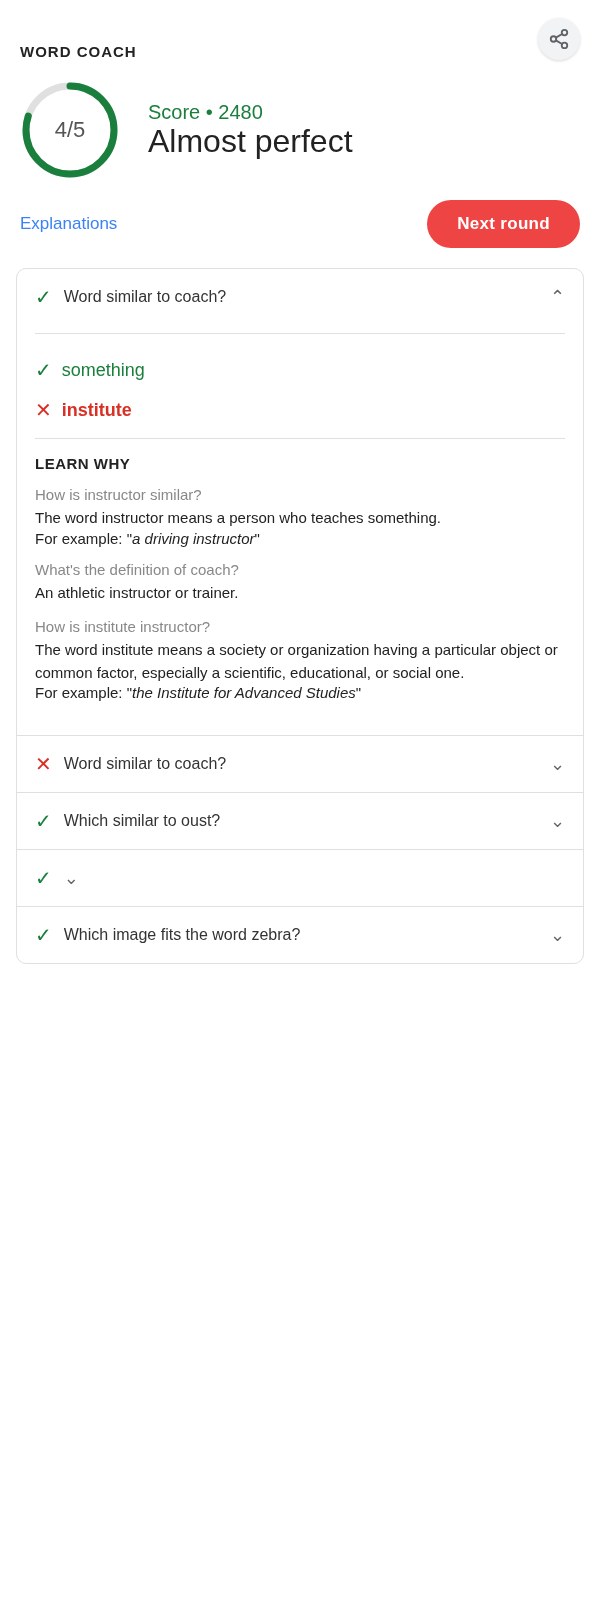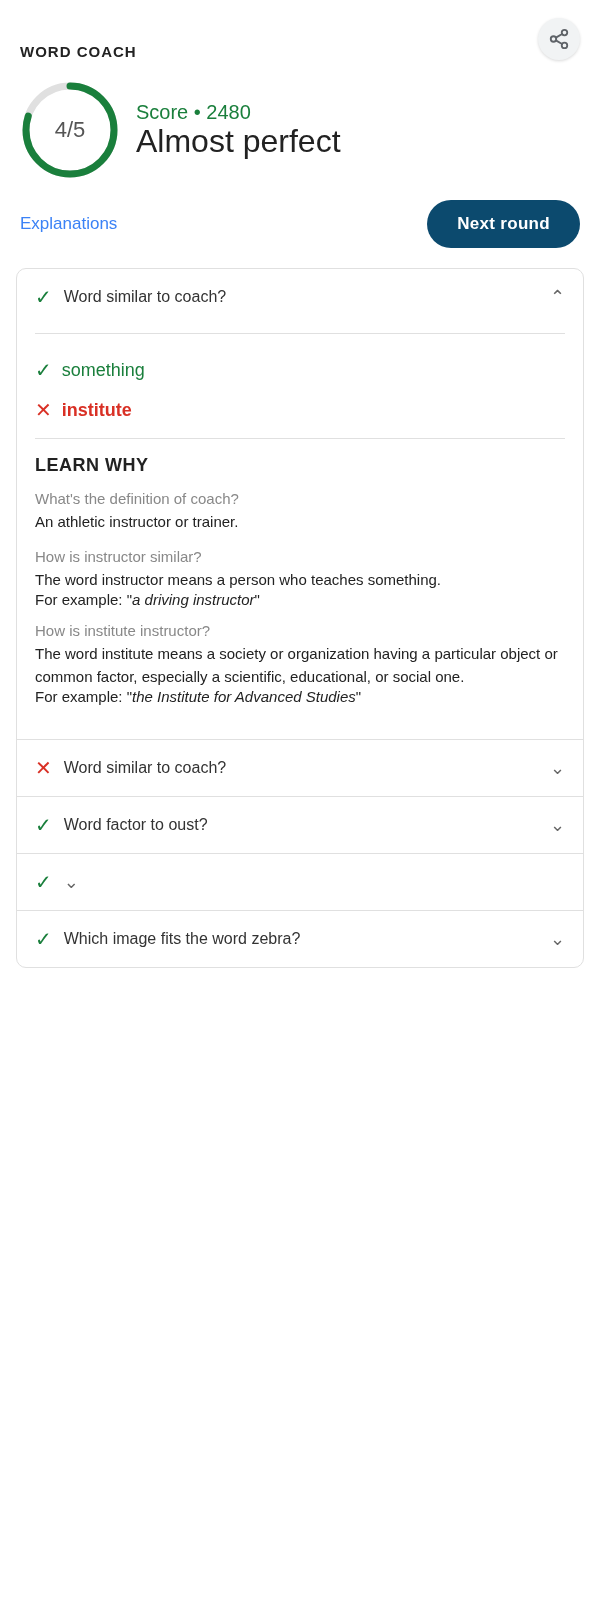--- a/index.html
+++ b/index.html
@@ -33,21 +33,21 @@
       display: flex;
       align-items: center;
       justify-content: center;
       box-shadow: 0 1px 3px rgba(0,0,0,0.15);
     }
 
     .score-section {
       display: flex;
       align-items: center;
       padding: 10px 20px 20px 20px;
-      gap: 16px;
+      gap: 28px;
     }
 
     .circle-container {
       position: relative;
       width: 100px;
       height: 100px;
       flex-shrink: 0;
     }
 
     .circle-svg {
@@ -84,21 +84,21 @@
       display: flex;
       align-items: center;
       justify-content: space-between;
       padding: 0 20px 20px 20px;
     }
     .explanations-label {
       font-size: 17px;
       color: #3b82f6;
     }
     .next-round-btn {
-      background: #0c4a6e;
+      background: #ef4444;
       color: #fff;
       border: none;
       border-radius: 24px;
       padding: 14px 30px;
       font-size: 17px;
       font-weight: 600;
       cursor: pointer;
       letter-spacing: 0.3px;
     }
 
@@ -158,21 +158,21 @@
     .answer-icon {
       font-size: 20px;
     }
     .answer-correct { color: #1a7f3c; font-weight: 500; }
     .answer-wrong { color: #d93025; font-weight: 700; }
 
     .learn-why-section {
       margin-top: 16px;
     }
     .learn-why-title {
-      font-size: 18px;
+      font-size: 15px;
       font-weight: 700;
       letter-spacing: 0.5px;
       color: #222;
       margin-bottom: 14px;
     }
     .learn-block {
       margin-bottom: 14px;
     }
     .learn-question {
       font-size: 15px;
@@ -250,28 +250,28 @@
       </div>
       <div class="answer-row">
         <span class="answer-icon" style="color:#d93025;">✕</span>
         <span class="answer-wrong">institute</span>
       </div>
       <hr class="divider">
       <div class="learn-why-section">
         <div class="learn-why-title">LEARN WHY</div>
 
         <div class="learn-block">
-          <div class="learn-question">What's the definition of coach?</div>
-          <div class="learn-answer">An athletic instructor or trainer.</div>
-        </div>
-
-        <div class="learn-block">
           <div class="learn-question">How is instructor similar?</div>
           <div class="learn-answer">The word instructor means a person who teaches something.</div>
           <div class="learn-example">For example: "<em>a driving instructor</em>"</div>
+        </div>
+
+        <div class="learn-block">
+          <div class="learn-question">What's the definition of coach?</div>
+          <div class="learn-answer">An athletic instructor or trainer.</div>
         </div>
 
         <div class="learn-block">
           <div class="learn-question">How is institute instructor?</div>
           <div class="learn-answer">The word institute means a society or organization having a particular object or common factor, especially a scientific, educational, or social one.</div>
           <div class="learn-example">For example: "<em>the Institute for Advanced Studies</em>"</div>
         </div>
       </div>
     </div>
   </div>
@@ -280,21 +280,21 @@
     <div class="collapsed-question-header">
       <span class="q-icon" style="color:#d93025;">✕</span>
       <span class="q-text">Word similar to coach?</span>
       <span class="chevron">⌄</span>
     </div>
   </div>
 
   <div class="question-item">
     <div class="collapsed-question-header">
       <span class="q-icon" style="color:#1a7f3c;">✓</span>
-      <span class="q-text">Word factor to oust?</span>
+      <span class="q-text">Which similar to oust?</span>
       <span class="chevron">⌄</span>
     </div>
   </div>
 
   <div class="question-item">
     <div class="collapsed-question-header">
       <span class="q-icon" style="color:#1a7f3c;">✓</span>
       <span class="chevron">⌄</span>
     </div>
   </div>

